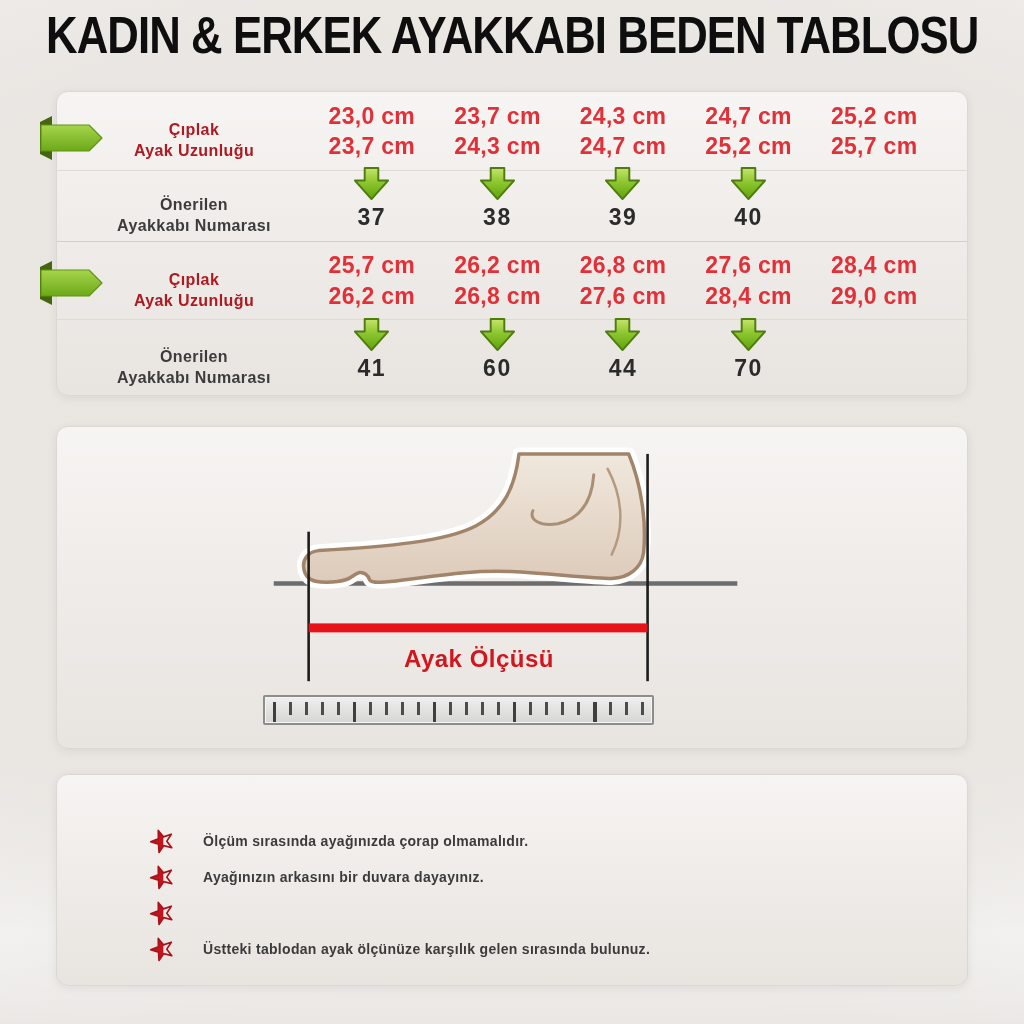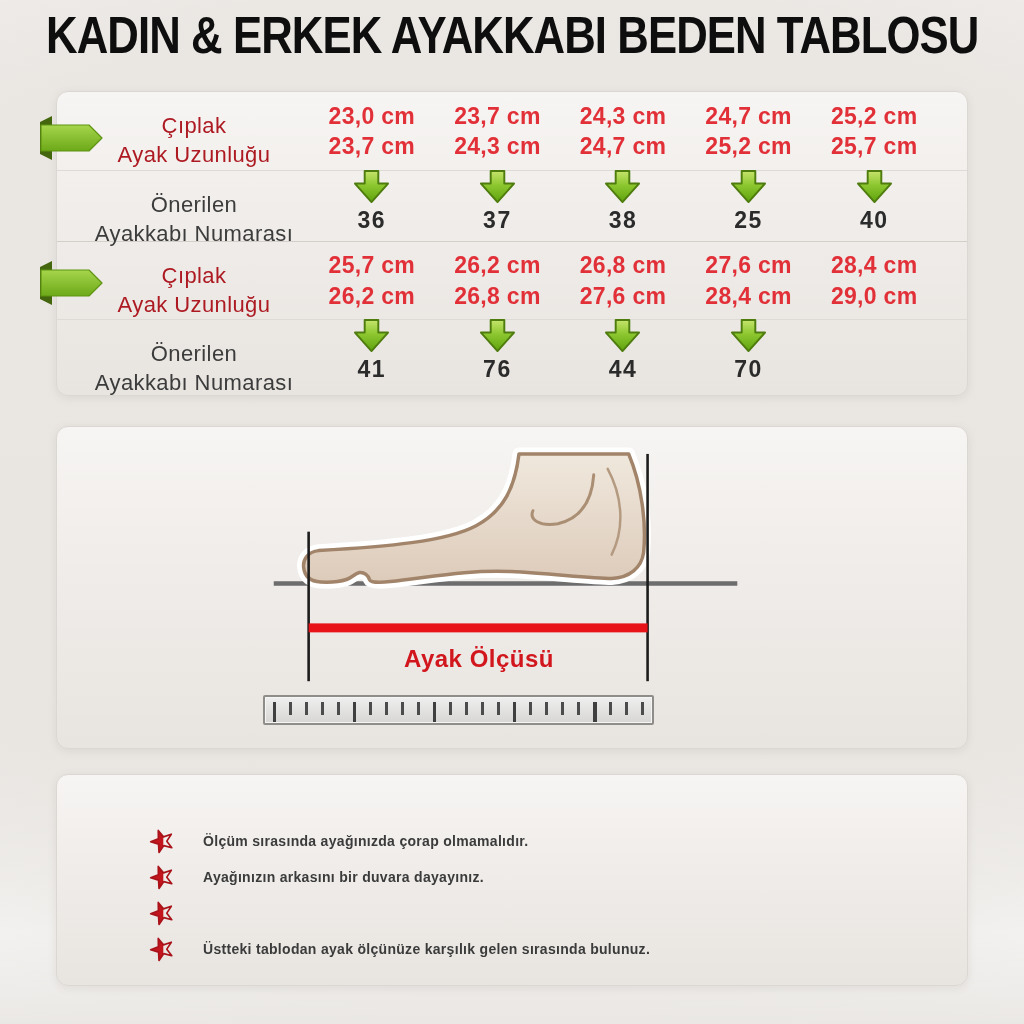--- a/index.html
+++ b/index.html
@@ -30,21 +30,21 @@
   }
   .panel-table { margin-top:15px; }
   .panel-diagram { margin-top:30px; height:323px; }
   .panel-notes { margin-top:25px; height:212px; }
 
   
   .trow { display:grid; grid-template-columns:230px repeat(5,1fr); align-items:center; padding:0 30px 0 22px; }
   .trow-len { height:78px; }
   .trow-size { height:71px; border-top:1px solid #dedad5; }
   .trow-group-start { border-top:1px solid #d2cec8; }
-  .rowlabel { text-align:center; font-weight:400; font-size:22px; letter-spacing:0.4px; white-space:pre-line; line-height:1.3;margin-top:20px; }
+  .rowlabel { text-align:center; font-weight:700; font-size:16px; letter-spacing:0.4px; white-space:pre-line; line-height:1.3;margin-top:20px; }
   .rowlabel.red { color:#ad1a22; }
   .rowlabel.dark { color:#3c3c3c; }
   .cell { text-align:center; }
   .cm { display:block; color:#e23038; font-weight:700; font-size:23px; line-height:1.32; letter-spacing:0.3px; }
   .sizecell { display:flex; flex-direction:column; align-items:center; }
   .down-arrow { width:37px; height:35px; margin-top:-16px; }
   .sizenum { font-size:23px; font-weight:700; color:#2b2b2b; letter-spacing:1.5px; margin-top:3px; }
 
   .ribbon { position:absolute; left:-19px; width:68px; height:48px; z-index:3; }
   .ribbon-1 { top:22px; } .ribbon-2 { top:167px; }
@@ -147,39 +147,33 @@
         </div>
     </div>
 
     <div class="trow trow-size">
       <div class="rowlabel dark">Önerilen
 Ayakkabı Numarası</div>
       <div class="cell sizecell">
           <svg class="down-arrow" viewBox="0 0 38 36">
             <use href="#downArrowPath" fill="url(#arrowGrad)" stroke="#4e7c0e" stroke-width="2" stroke-linejoin="round"></use>
           </svg>
-          <span class="sizenum">36</span>
-        </div>
-      <div class="cell sizecell">
-          <svg class="down-arrow" viewBox="0 0 38 36">
-            <use href="#downArrowPath" fill="url(#arrowGrad)" stroke="#4e7c0e" stroke-width="2" stroke-linejoin="round"></use>
-          </svg>
           <span class="sizenum">37</span>
         </div>
       <div class="cell sizecell">
           <svg class="down-arrow" viewBox="0 0 38 36">
             <use href="#downArrowPath" fill="url(#arrowGrad)" stroke="#4e7c0e" stroke-width="2" stroke-linejoin="round"></use>
           </svg>
           <span class="sizenum">38</span>
         </div>
       <div class="cell sizecell">
           <svg class="down-arrow" viewBox="0 0 38 36">
             <use href="#downArrowPath" fill="url(#arrowGrad)" stroke="#4e7c0e" stroke-width="2" stroke-linejoin="round"></use>
           </svg>
-          <span class="sizenum">25</span>
+          <span class="sizenum">39</span>
         </div>
       <div class="cell sizecell">
           <svg class="down-arrow" viewBox="0 0 38 36">
             <use href="#downArrowPath" fill="url(#arrowGrad)" stroke="#4e7c0e" stroke-width="2" stroke-linejoin="round"></use>
           </svg>
           <span class="sizenum">40</span>
         </div>
     </div>
 
     <div class="trow trow-len trow-group-start">
@@ -213,21 +207,21 @@
       <div class="cell sizecell">
           <svg class="down-arrow" viewBox="0 0 38 36">
             <use href="#downArrowPath" fill="url(#arrowGrad)" stroke="#4e7c0e" stroke-width="2" stroke-linejoin="round"></use>
           </svg>
           <span class="sizenum">41</span>
         </div>
       <div class="cell sizecell">
           <svg class="down-arrow" viewBox="0 0 38 36">
             <use href="#downArrowPath" fill="url(#arrowGrad)" stroke="#4e7c0e" stroke-width="2" stroke-linejoin="round"></use>
           </svg>
-          <span class="sizenum">76</span>
+          <span class="sizenum">60</span>
         </div>
       <div class="cell sizecell">
           <svg class="down-arrow" viewBox="0 0 38 36">
             <use href="#downArrowPath" fill="url(#arrowGrad)" stroke="#4e7c0e" stroke-width="2" stroke-linejoin="round"></use>
           </svg>
           <span class="sizenum">44</span>
         </div>
       <div class="cell sizecell">
           <svg class="down-arrow" viewBox="0 0 38 36">
             <use href="#downArrowPath" fill="url(#arrowGrad)" stroke="#4e7c0e" stroke-width="2" stroke-linejoin="round"></use>

